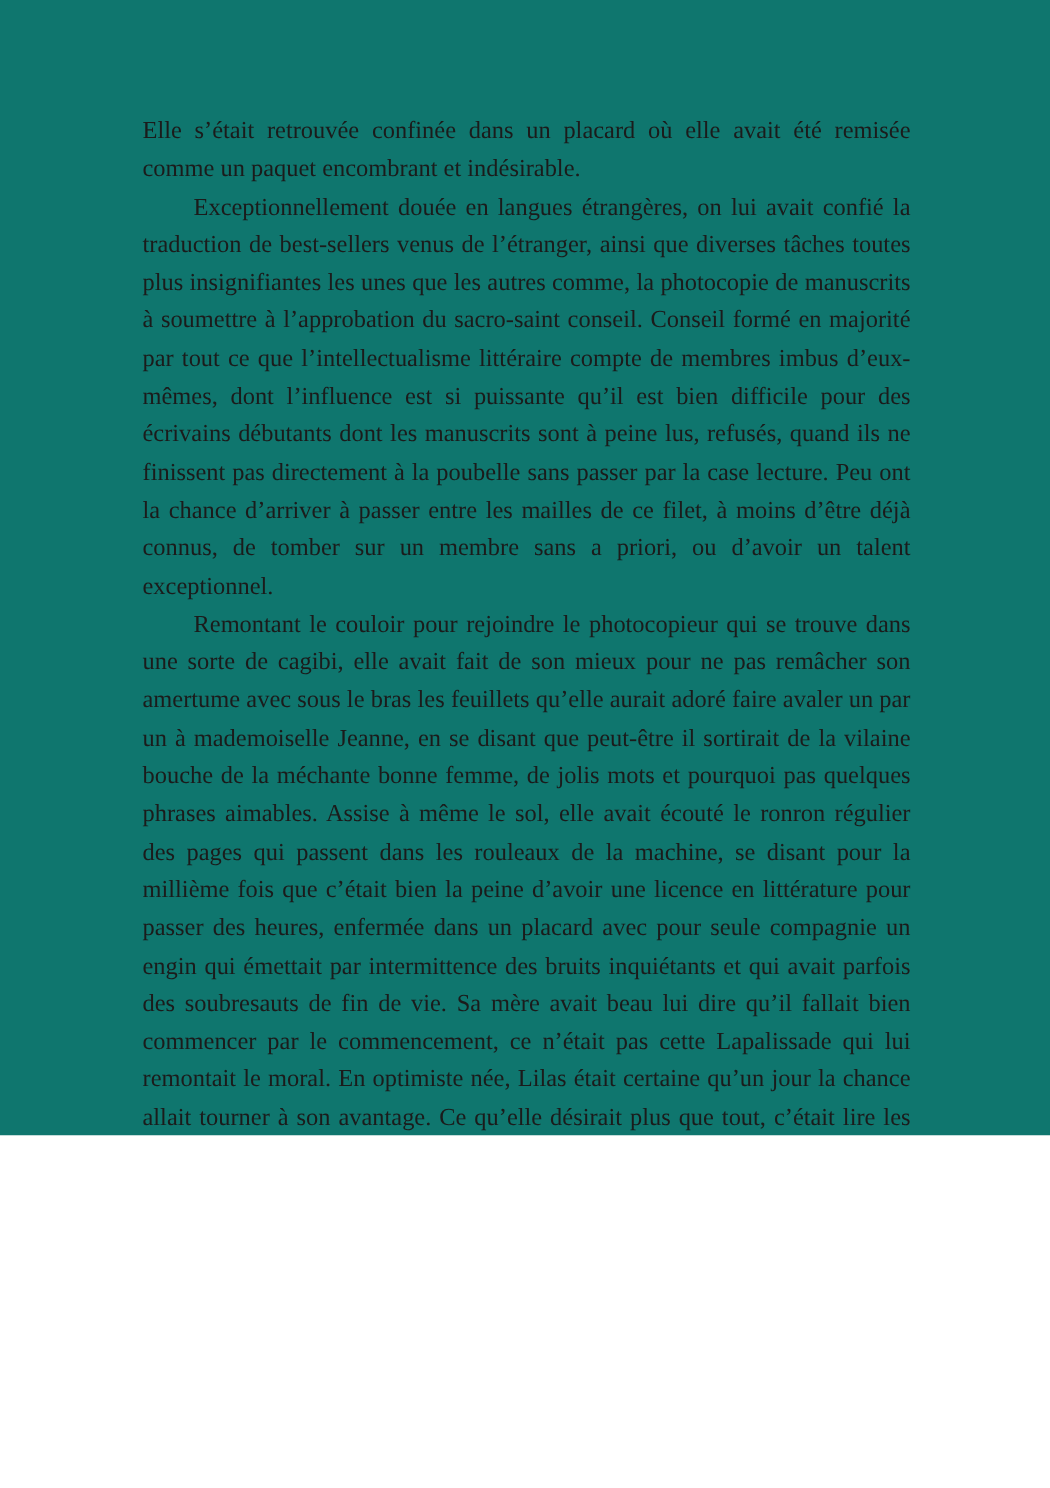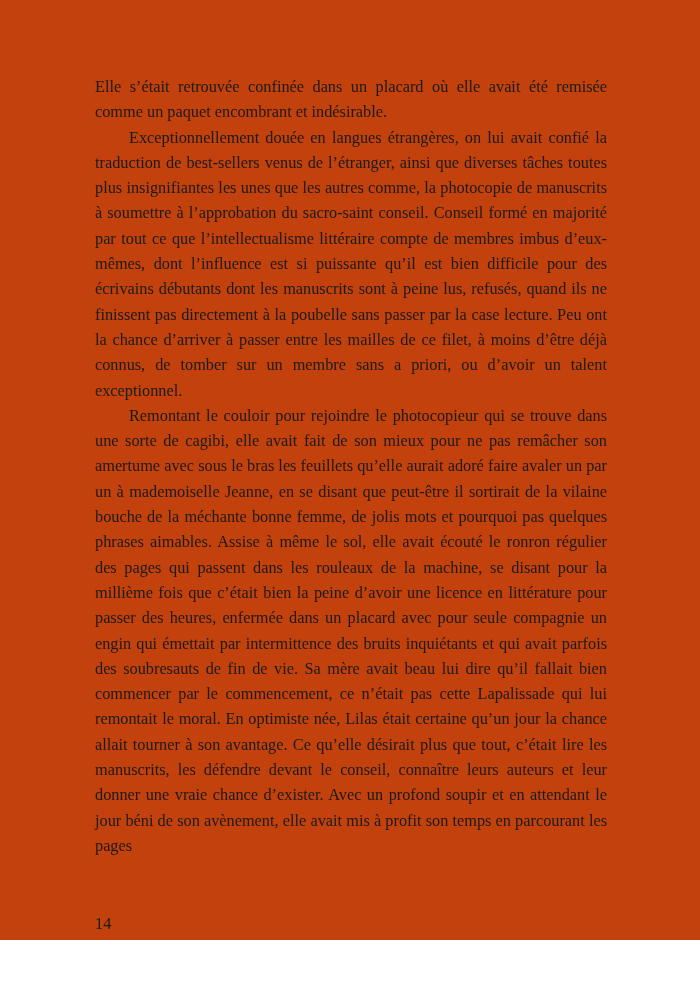--- a/index.html
+++ b/index.html
@@ -3,22 +3,22 @@
 <meta charset="utf-8">
 <style>
   html, body {
     margin: 0;
     padding: 0;
     background: #ffffff;
   }
   .page {
     position: relative;
     width: 700px;
-    height: 940px;
-    background: #c2410c;
+    height: 757px;
+    background: #0f766e;
     overflow: hidden;
   }
   .text-block {
     position: absolute;
     left: 95px;
     top: 74px;
     width: 512px;
     font-family: "Liberation Serif", "DejaVu Serif", serif;
     font-size: 16.3px;
     line-height: 25.3px;

